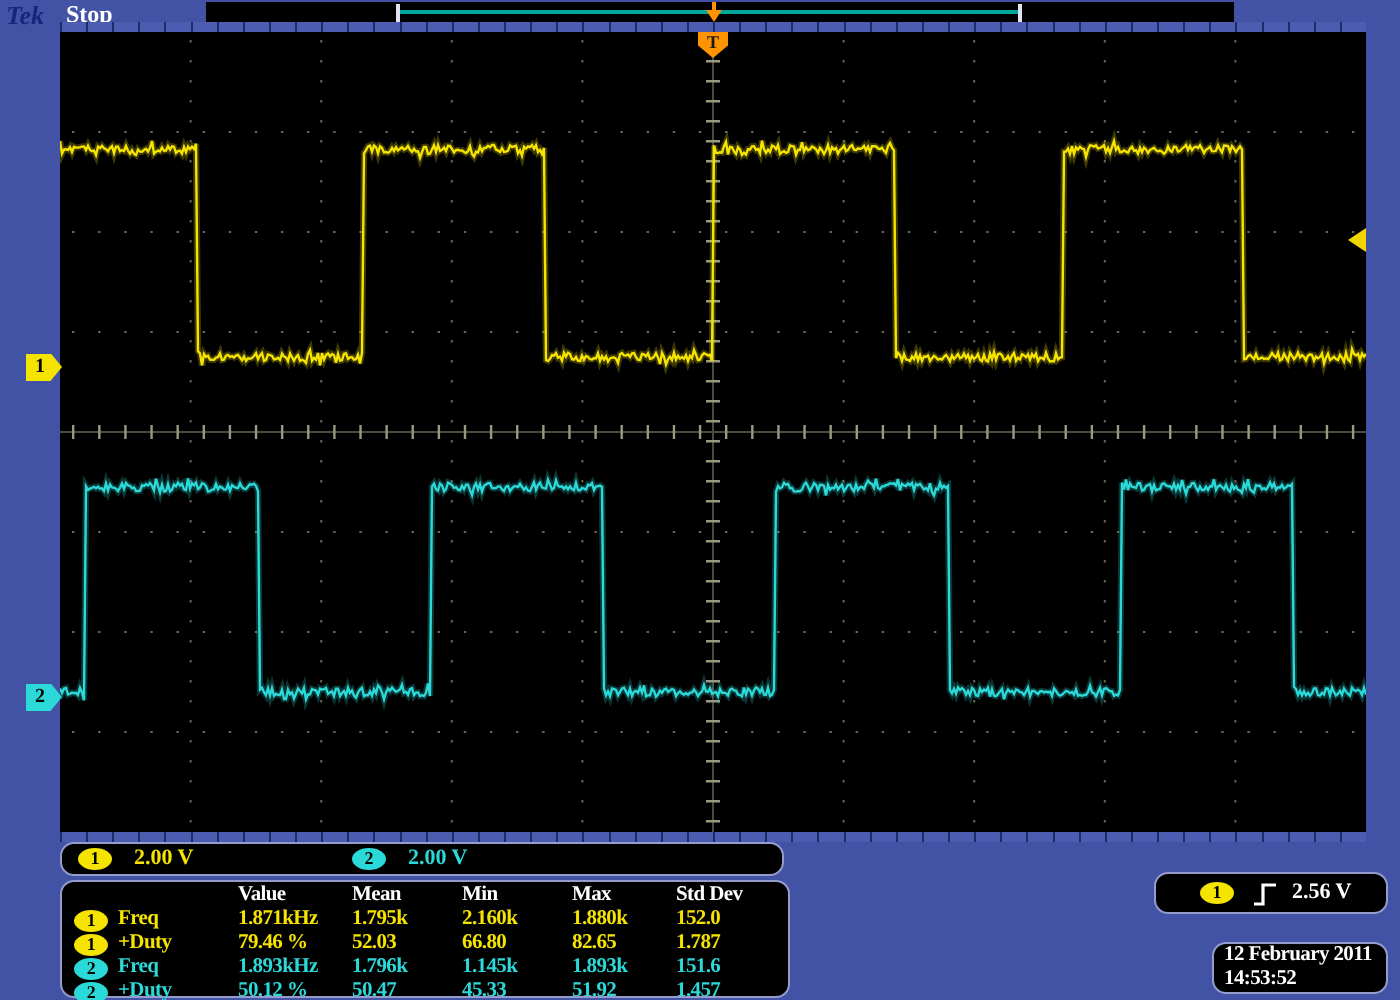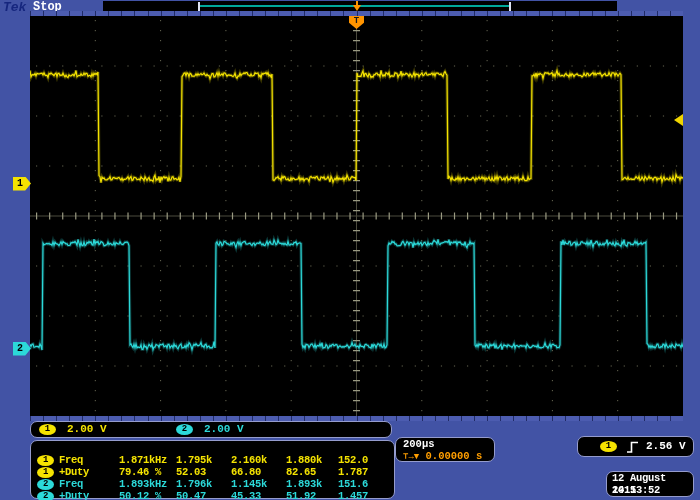--- a/index.html
+++ b/index.html
@@ -1,17 +1,17 @@
 <!DOCTYPE html>
 <html><head>
 <meta charset="utf-8">
 <style>
   html,body{margin:0;padding:0;}
   .screen{position:relative;width:700px;height:500px;background:#4253a5;overflow:hidden;
-          font-family:Liberation Mono, monospace;}
+          font-family:Liberation Serif, serif;}
   
   .topbar{position:absolute;left:0;top:0;width:700px;height:14px;background:#4253a5;}
   .teklogo{position:absolute;left:3px;top:0;font-weight:bold;font-style:italic;font-size:13px;color:#16267e;}
   .status{position:absolute;left:33px;top:0;font-weight:bold;font-size:12px;color:#fff;}
   .recstrip{position:absolute;left:103px;top:1px;width:514px;height:11px;background:#000;}
   .recline{position:absolute;left:97px;top:4px;width:310px;height:2px;background:#00a89a;}
   .bracket{position:absolute;top:1px;width:2px;height:9px;background:#dfe3f2;}
   .bracket.bl{left:95px;} .bracket.br{left:406px;}
   .striptrig{position:absolute;left:249px;top:0;width:9px;height:11px;}
   .striptrig .stem{position:absolute;left:3.5px;top:0;width:2px;height:5px;background:#ff9400;}
@@ -120,20 +120,27 @@
   <div class="tickbar b"></div>
 
   <div class="panelbox chbox">
     <span class="badge y" style="left:8px;top:2px;">1</span>
     <span class="chscale ytx" style="left:36px;">2.00 V</span>
     <span class="badge c" style="left:145px;top:2px;">2</span>
     <span class="chscale ctx" style="left:173px;">2.00 V</span>
   </div>
 
   <div class="panelbox measbox">
+    <div class="mhead">
+      <span class="mc-v">Value</span>
+      <span class="mc-m">Mean</span>
+      <span class="mc-i">Min</span>
+      <span class="mc-x">Max</span>
+      <span class="mc-s">Std Dev</span>
+    </div>
     <div class="mrow ytx" style="top:13px;">
       <span class="badge y mc-b">1</span>
       <span class="mc-n">Freq</span>
       <span class="mc-v">1.871kHz</span>
       <span class="mc-m">1.795k</span>
       <span class="mc-i">2.160k</span>
       <span class="mc-x">1.880k</span>
       <span class="mc-s">152.0</span>
     </div>
     <div class="mrow ytx" style="top:25px;">
@@ -158,35 +165,28 @@
       <span class="badge c mc-b">2</span>
       <span class="mc-n">+Duty</span>
       <span class="mc-v">50.12 %</span>
       <span class="mc-m">50.47</span>
       <span class="mc-i">45.33</span>
       <span class="mc-x">51.92</span>
       <span class="mc-s">1.457</span>
     </div>
   </div>
 
-  <div class="panelbox hbox">
-    <span class="l1">200µs</span>
-    <span class="l2">
-      <span class="tpos-icon">⊤→▼</span>
-      <span>0.00000 s</span>
-    </span>
-  </div>
 
 
   <div class="panelbox tbox">
     <span class="badge y">1</span>
     <svg class="slope-icon" width="13" height="14" viewBox="0 0 13 14">
       <path d="M1 12 H5.5 V2.5 H12" stroke="#ffffff" fill="none" stroke-width="1.6"></path>
     </svg>
     <span class="tlv">2.56 V</span>
   </div>
 
   <div class="panelbox dbox">
-    <span class="l1">12 August 2011</span>
+    <span class="l1">12 February 2011</span>
     <span class="l2">14:53:52</span>
   </div>
 
 </div>
 
 </body></html>

